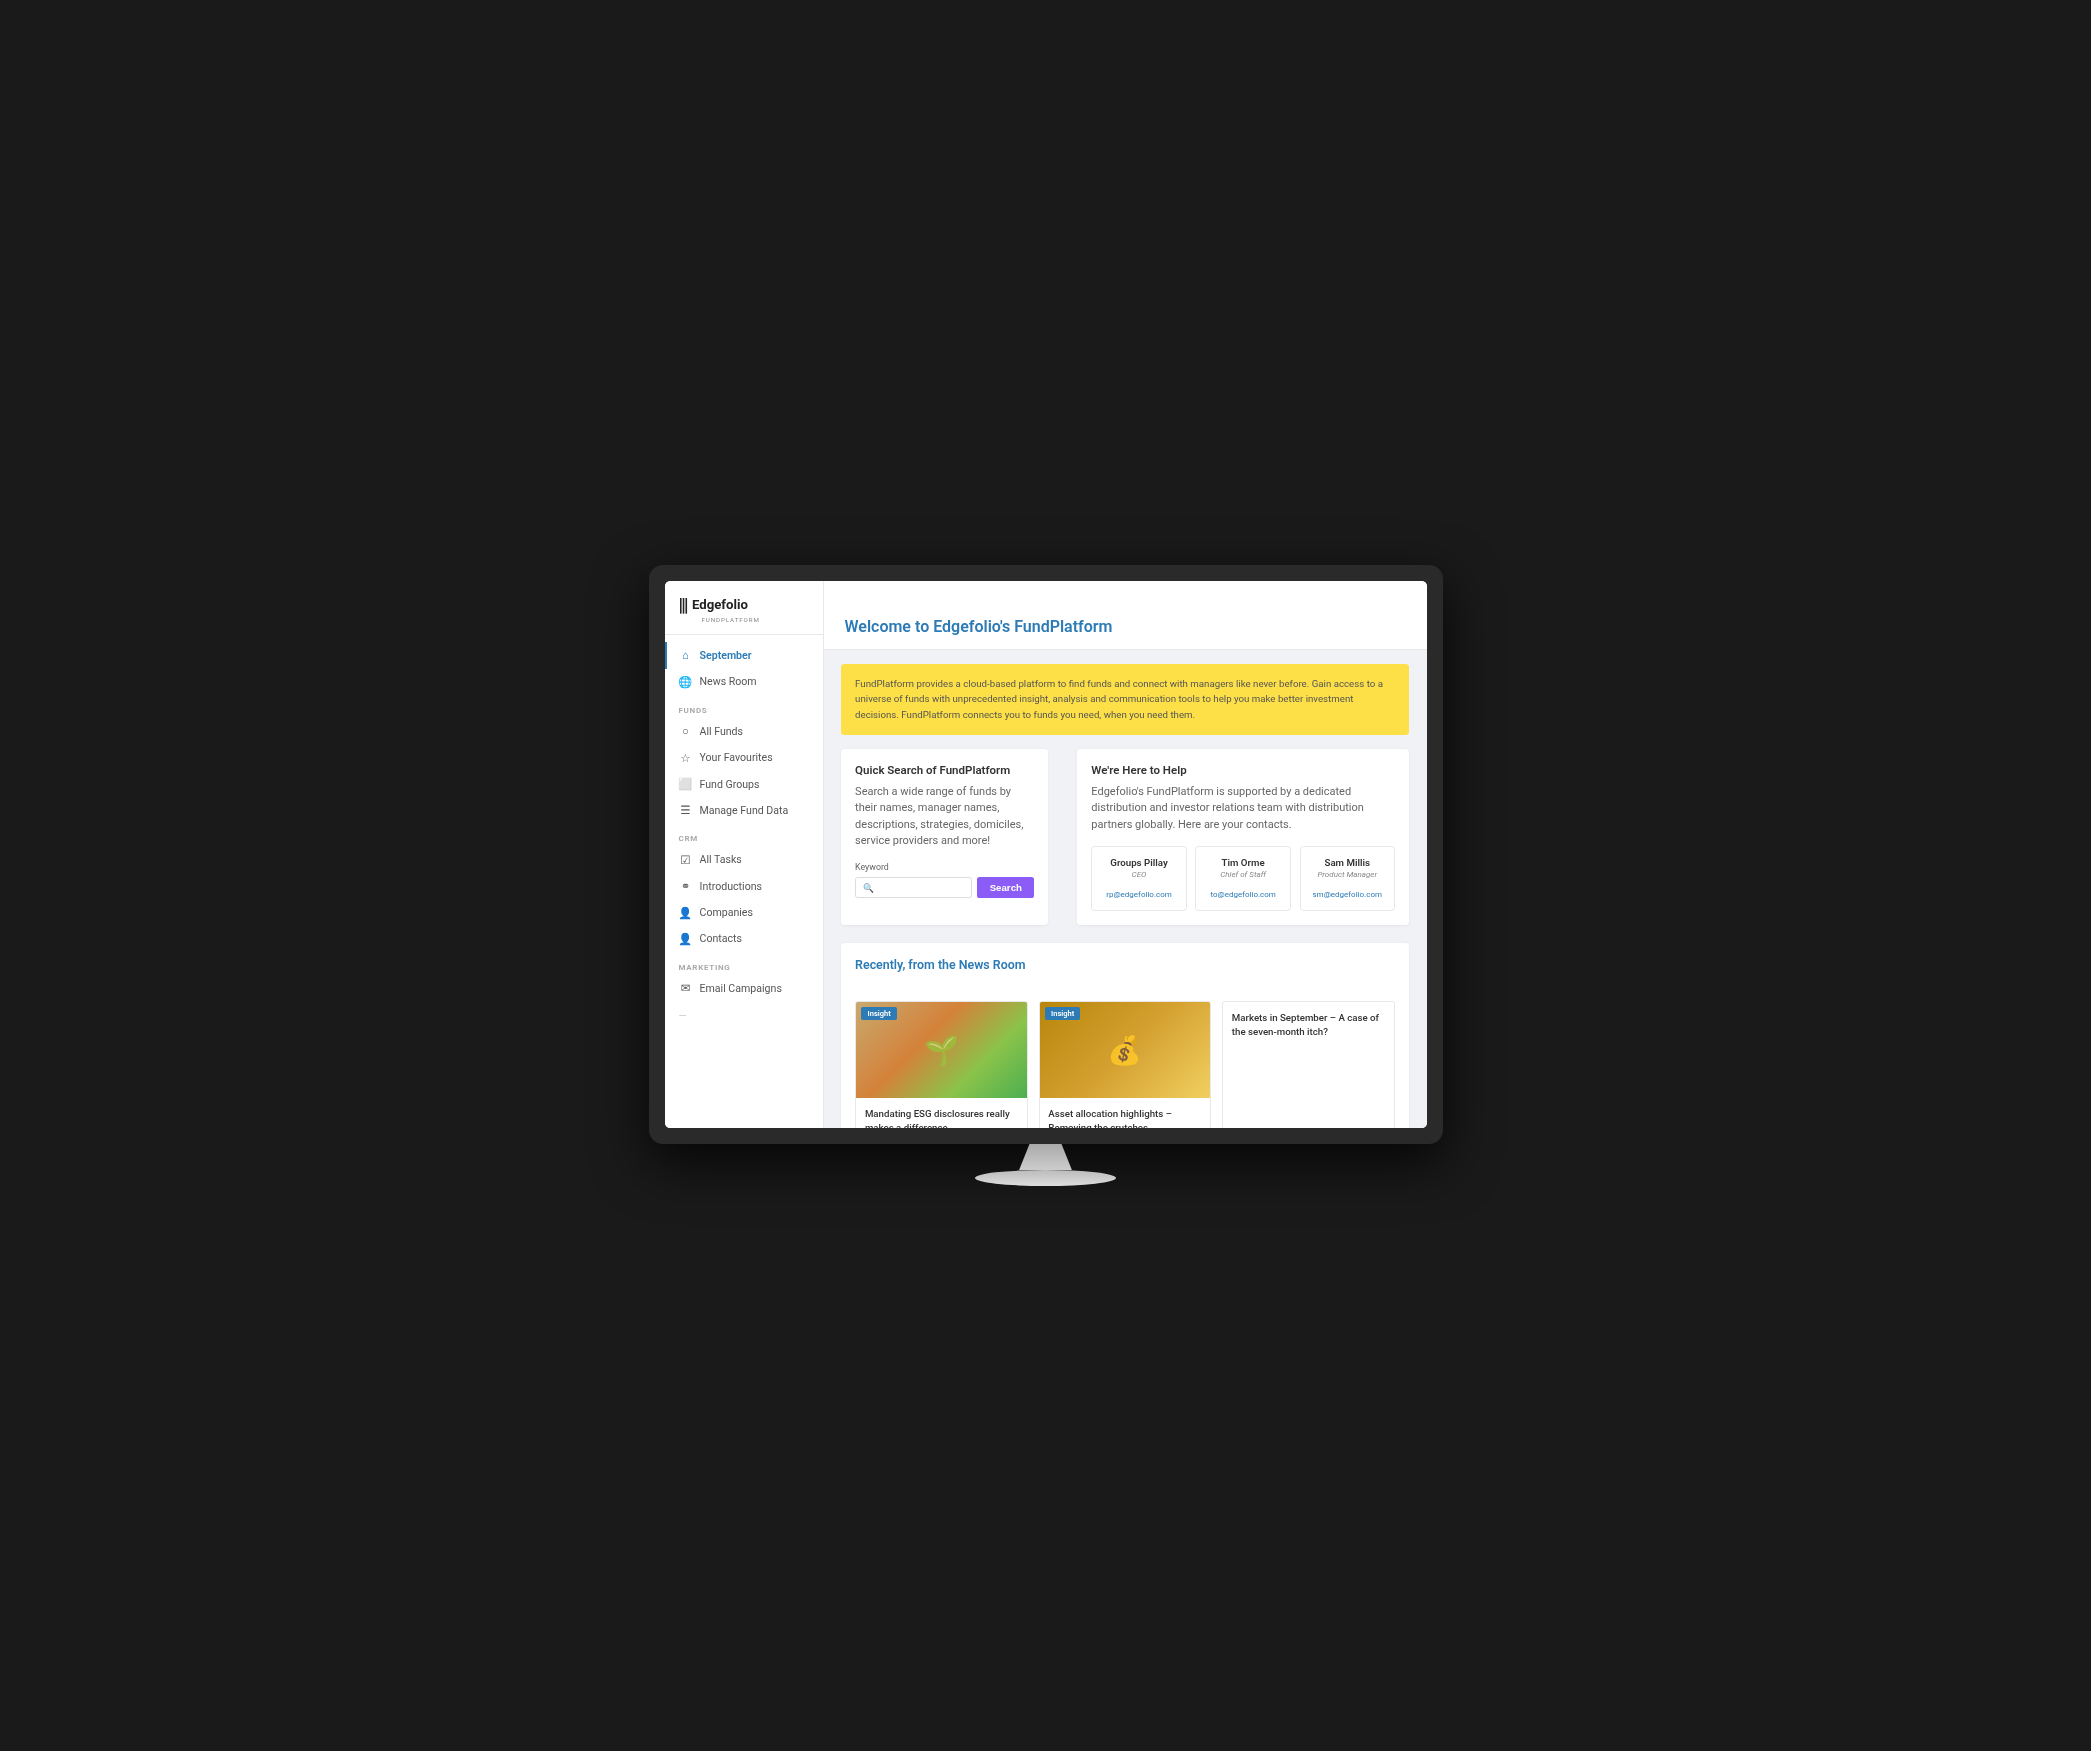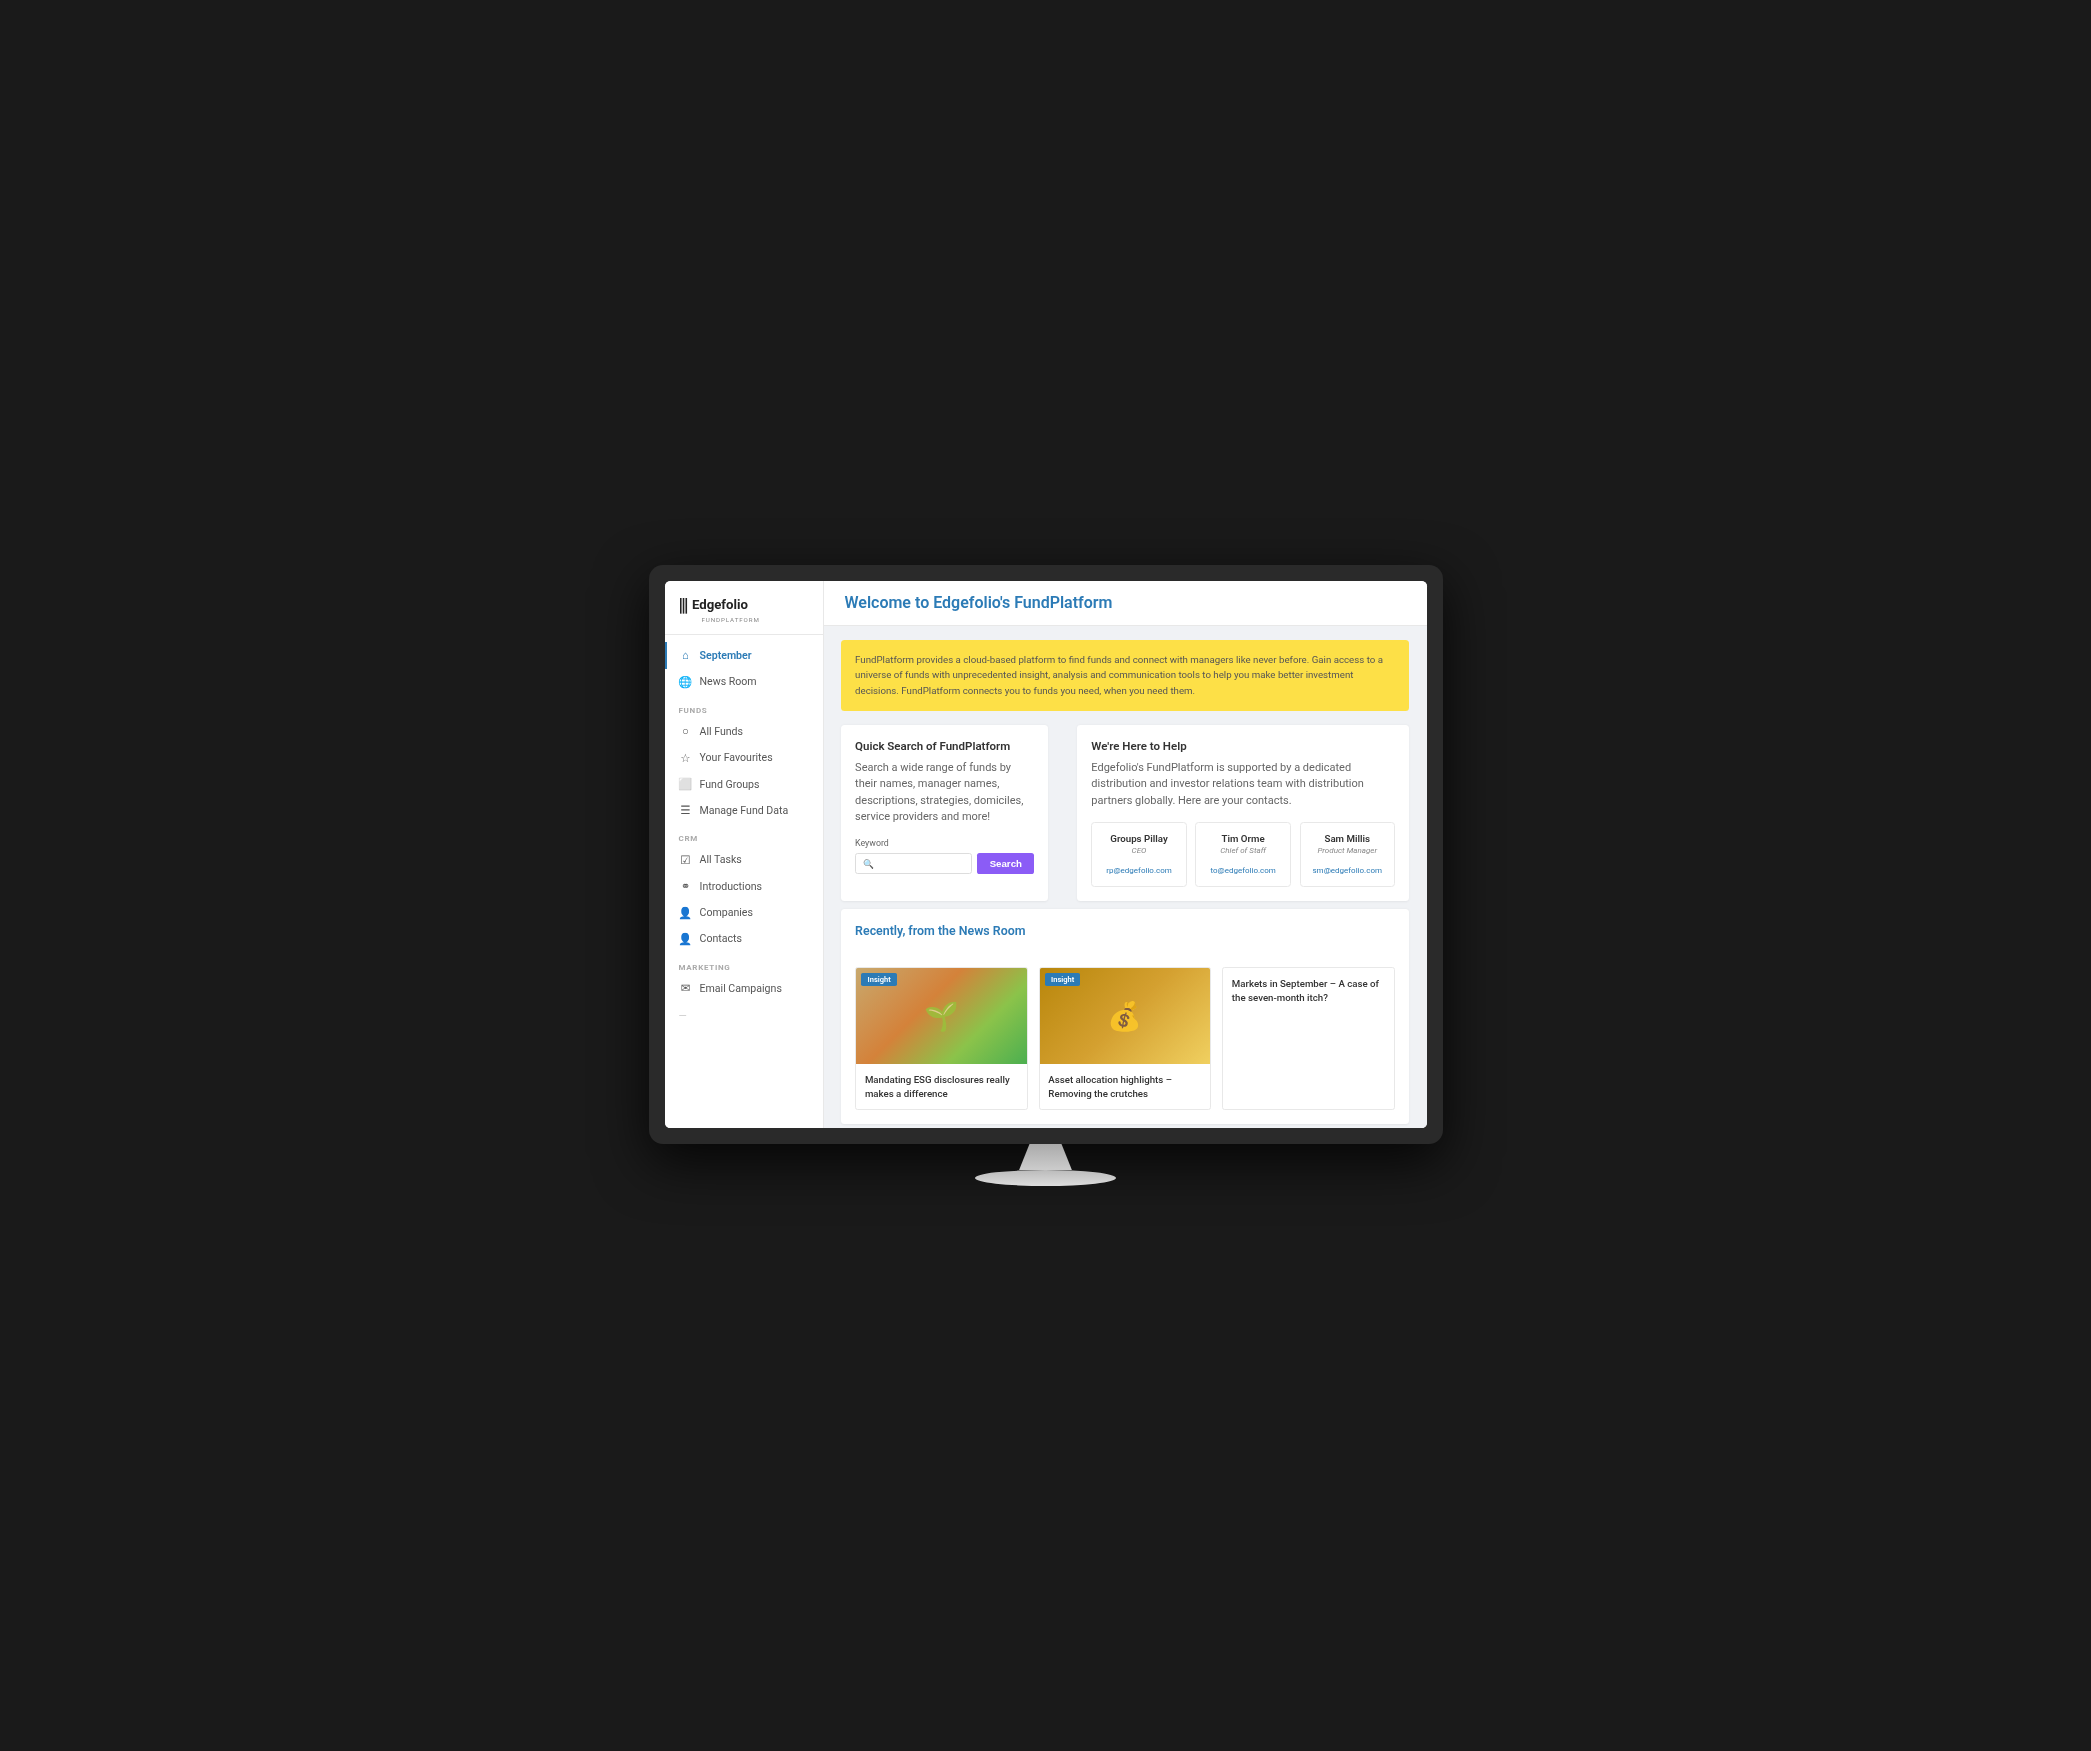--- a/index.html
+++ b/index.html
@@ -138,20 +138,21 @@
     .page-header {
       background: #fff;
       padding: 12.4px 21px;
       border-bottom: 0.9px solid #e8e8e8;
     }
 
     .page-title {
       font-size: 16px;
       font-weight: 600;
       color: #2c7bb6;
+      margin-top: 24px;
     }
 
     .page-body {
       padding: 14px 17.6px;
     }
 
     .intro-text {
       font-size: 9.7px;
       color: #555;
       line-height: 1.6;
@@ -159,21 +160,21 @@
       background: #fde047;
       padding: 12.4px 14px;
       border-radius: 3.5px;
     }
 
     
     .cards-row {
       display: grid;
       grid-template-columns: 1fr 1.6fr;
       gap: 29px;
-      margin-bottom: 8px;
+      margin-bottom: 18px;
     }
 
     .card {
       background: #fff;
       border-radius: 3.5px;
       padding: 14px;
       box-shadow: 0 0.9px 2.6px rgba(0,0,0,0.06);
     }
 
     .card-title {

